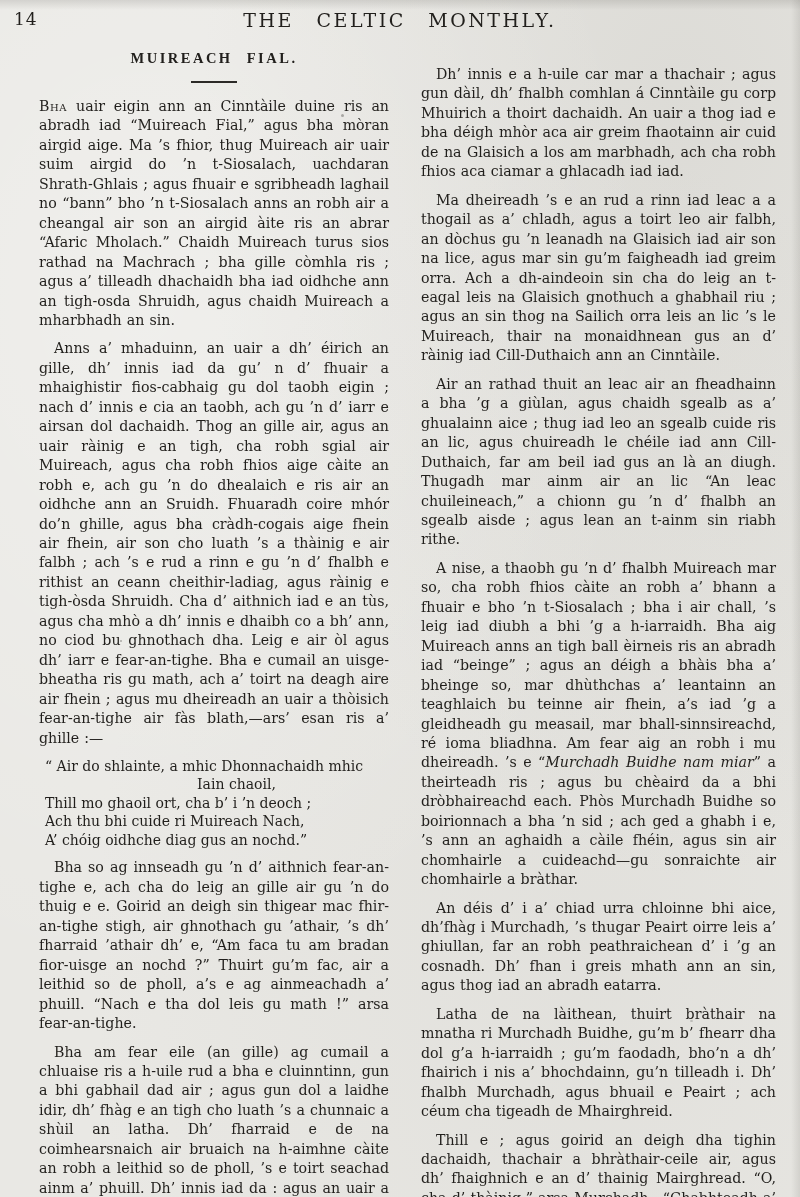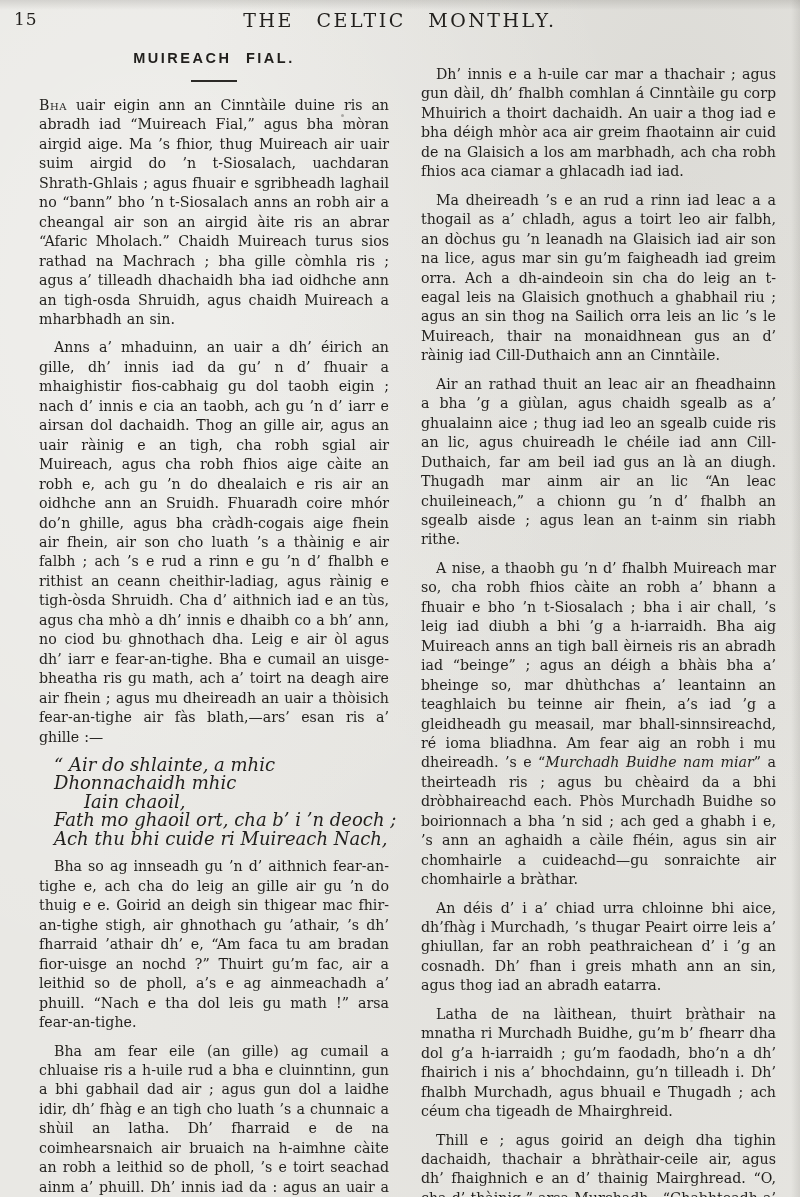--- a/index.html
+++ b/index.html
@@ -31,87 +31,88 @@
   .masthead {
     position:absolute; top:9px; left:0; width:100%;
     text-align:center;
     font-size:19px; font-weight:normal;
     letter-spacing:2.5px; word-spacing:14px;
   }
   .col-left  { position:absolute; left:30px;  top:50px; width:368px; }
   .col-right { position:absolute; left:412px; top:56px; width:373px; }
   .article-title {
     text-align:center;
-    font-family:Liberation Sans, sans-serif;
+    font-family:Liberation Serif, serif;
     font-weight:bold; font-size:14.5px;
     letter-spacing:2.5px; word-spacing:8px;
   }
   .title-rule {
     width:46px; height:2px; background:#2c2a27;
     margin:14px auto 14px auto;
   }
   p.body {
     margin:9px;
     font-size:14.2px; line-height:19.45px;
     text-align:justify;
     text-indent:15px;
     word-spacing:0.6px;
   }
   p.body.first { text-indent:0; }
   p.body.cont  { text-align-last:justify; }
   .smallcaps { font-variant:small-caps; letter-spacing:0.6px; }
   .italic { font-style:italic; }
   .verse {
-    margin:5px 0 6px 24px;
-    font-size:18px; line-height:18.5px;font-style:italic;
+    margin:5px 0 6px 15px;
+    font-size:14px; line-height:18.5px;
   }
-  .verse .vline.hang { margin-left:30px; }
+  .verse .vline.hang { margin-left:30px;text-align:center; }
   .speck { position:absolute; border-radius:50%; background:rgba(45,44,40,0.35); }
   .s1 { width:3px; height:3px; left:341px; top:114px; }
   .s2 { width:2px; height:2px; left:757px; top:96px;  }
   .s3 { width:2px; height:2px; left:120px; top:640px; }
   .s4 { width:3px; height:2px; left:690px; top:1020px; opacity:.6; }
 </style>
 </head>
 <body>
 
 <div class="page">
   <div class="shade-top"></div>
   <div class="shade-right"></div>
   <div class="speck s1"></div>
   <div class="speck s2"></div>
   <div class="speck s3"></div>
   <div class="speck s4"></div>
 
-  <div class="pagenum">15</div>
+  <div class="pagenum">14</div>
   <div class="masthead">THE CELTIC MONTHLY.</div>
 
   <div class="col-left">
     <div class="article-title">MUIREACH FIAL.</div>
     <div class="title-rule"></div>
 
     <p class="body first"><span class="smallcaps">Bha</span><span> uair eigin ann an Cinntàile duine ris an abradh iad “Muireach Fial,” agus bha mòran airgid aige.  Ma ’s fhior, thug Muireach air uair suim airgid do ’n t-Siosalach, uachdaran Shrath-Ghlais ; agus fhuair e sgribheadh laghail no “bann” bho ’n t-Siosalach anns an robh air a cheangal air son an airgid àite ris an abrar “Afaric Mholach.”  Chaidh Muireach turus sios rathad na Machrach ; bha gille còmhla ris ; agus a’ tilleadh dhachaidh bha iad oidhche ann an tigh-osda Shruidh, agus chaidh Muireach a mharbhadh an sin.</span></p>
 
     <p class="body">Anns a’ mhaduinn, an uair a dh’ éirich an gille, dh’ innis iad da gu’ n d’ fhuair a mhaighistir fios-cabhaig gu dol taobh eigin ; nach d’ innis e cia an taobh, ach gu ’n d’ iarr e airsan dol dachaidh.  Thog an gille air, agus an uair ràinig e an tigh, cha robh sgial air Muireach, agus cha robh fhios aige càite an robh e, ach gu ’n do dhealaich e ris air an oidhche ann an Sruidh.  Fhuaradh coire mhór do’n ghille, agus bha cràdh-cogais aige fhein air fhein, air son cho luath ’s a thàinig e air falbh ; ach ’s e rud a rinn e gu ’n d’ fhalbh e rithist an ceann cheithir-ladiag, agus ràinig e tigh-òsda Shruidh.  Cha d’ aithnich iad e an tùs, agus cha mhò a dh’ innis e dhaibh co a bh’ ann, no ciod bu ghnothach dha.  Leig e air òl agus dh’ iarr e fear-an-tighe.  Bha e cumail an uisge-bheatha ris gu math, ach a’ toirt na deagh aire air fhein ; agus mu dheireadh an uair a thòisich fear-an-tighe air fàs blath,—ars’ esan ris a’ ghille :—</p>
 
     <div class="verse">
       <div class="vline">“ Air do shlainte, a mhic Dhonnachaidh mhic</div>
       <div class="vline hang">Iain chaoil,</div>
-      <div class="vline">Fath mo ghaoil ort, cha b’ i ’n deoch ;</div>
+      <div class="vline">Thill mo ghaoil ort, cha b’ i ’n deoch ;</div>
       <div class="vline">Ach thu bhi cuide ri Muireach Nach,</div>
+      <div class="vline">A’ chóig oidhche diag gus an nochd.”</div>
     </div>
 
     <p class="body">Bha so ag innseadh gu ’n d’ aithnich fear-an-tighe e, ach cha do leig an gille air gu ’n do thuig e e.  Goirid an deigh sin thigear mac fhir-an-tighe stigh, air ghnothach gu ’athair, ’s dh’ fharraid ’athair dh’ e, “Am faca tu am bradan fior-uisge an nochd ?”  Thuirt gu’m fac, air a leithid so de pholl, a’s e ag ainmeachadh a’ phuill.  “Nach e tha dol leis gu math !” arsa fear-an-tighe.</p>
     <p class="body">Bha am fear eile (an gille) ag cumail a chluaise ris a h-uile rud a bha e cluinntinn, gun a bhi gabhail dad air ; agus gun dol a laidhe idir, dh’ fhàg e an tigh cho luath ’s a chunnaic a shùil an latha.  Dh’ fharraid e de na coimhearsnaich air bruaich na h-aimhne càite an robh a leithid so de pholl, ’s e toirt seachad ainm a’ phuill.  Dh’ innis iad da : agus an uair a ràinig e am poll, faicear e Muireach air urlar a’ phuill marbh.  Fhuair e air a thogail e, agus thìodhlaic iad e ann an cladh Shrath-Ghlais, agus an sin thog an gille air dhachaidh.</p>
   </div>
 
   <div class="col-right">
     <p class="body">Dh’ innis e a h-uile car mar a thachair ; agus gun dàil, dh’ fhalbh comhlan á Cinntàile gu corp Mhuirich a thoirt dachaidh.  An uair a thog iad e bha déigh mhòr aca air greim fhaotainn air cuid de na Glaisich a los am marbhadh, ach cha robh fhios aca ciamar a ghlacadh iad iad.</p>
     <p class="body">Ma dheireadh ’s e an rud a rinn iad leac a a thogail as a’ chladh, agus a toirt leo air falbh, an dòchus gu ’n leanadh na Glaisich iad air son na lice, agus mar sin gu’m faigheadh iad greim orra.  Ach a dh-aindeoin sin cha do leig an t-eagal leis na Glaisich gnothuch a ghabhail riu ; agus an sin thog na Sailich orra leis an lic ’s le Muireach, thair na monaidhnean gus an d’ ràinig iad Cill-Duthaich ann an Cinntàile.</p>
     <p class="body">Air an rathad thuit an leac air an fheadhainn a bha ’g a giùlan, agus chaidh sgealb as a’ ghualainn aice ; thug iad leo an sgealb cuide ris an lic, agus chuireadh le chéile iad ann Cill-Duthaich, far am beil iad gus an là an diugh.  Thugadh mar ainm air an lic “An leac chuileineach,” a chionn gu ’n d’ fhalbh an sgealb aisde ; agus lean an t-ainm sin riabh rithe.</p>
 
     <p class="body"><span>A nise, a thaobh gu ’n d’ fhalbh Muireach mar so, cha robh fhios càite an robh a’ bhann a fhuair e bho ’n t-Siosalach ; bha i air chall, ’s leig iad diubh a bhi ’g a h-iarraidh.  Bha aig Muireach anns an tigh ball èirneis ris an abradh iad “beinge” ; agus an déigh a bhàis bha a’ bheinge so, mar dhùthchas a’ leantainn an teaghlaich bu teinne air fhein, a’s iad ’g a gleidheadh gu measail, mar bhall-sinnsireachd, ré ioma bliadhna.  Am fear aig an robh i mu dheireadh. ’s e “</span><span class="italic">Murchadh Buidhe nam miar</span><span>” a theirteadh ris ; agus bu chèaird da a bhi dròbhaireachd each.  Phòs Murchadh Buidhe so boirionnach a bha ’n sid ; ach ged a ghabh i e, ’s ann an aghaidh a càile fhéin, agus sin air chomhairle a cuideachd—gu sonraichte air chomhairle a bràthar.</span></p>
 
     <p class="body">An déis d’ i a’ chiad urra chloinne bhi aice, dh’fhàg i Murchadh, ’s thugar Peairt oirre leis a’ ghiullan, far an robh peathraichean d’ i ’g an cosnadh.  Dh’ fhan i greis mhath ann an sin, agus thog iad an abradh eatarra.</p>
-    <p class="body">Latha de na làithean, thuirt bràthair na mnatha ri Murchadh Buidhe, gu’m b’ fhearr dha dol g’a h-iarraidh ; gu’m faodadh, bho’n a dh’ fhairich i nis a’ bhochdainn, gu’n tilleadh i.  Dh’ fhalbh Murchadh, agus bhuail e Thugadh ; ach céum cha tigeadh de Mhairghreid.</p>
+    <p class="body">Latha de na làithean, thuirt bràthair na mnatha ri Murchadh Buidhe, gu’m b’ fhearr dha dol g’a h-iarraidh ; gu’m faodadh, bho’n a dh’ fhairich i nis a’ bhochdainn, gu’n tilleadh i.  Dh’ fhalbh Murchadh, agus bhuail e Peairt ; ach céum cha tigeadh de Mhairghreid.</p>
     <p class="body cont">Thill e ; agus goirid an deigh dha tighin dachaidh, thachair a bhràthair-ceile air, agus dh’ fhaighnich e an d’ thainig Mairghread.  “O, cha d’ thàinig,” arsa Murchadh—“Ghabhteadh a’ chuid, ach cha ghabhteadh an duine.  Ach an teid thusa cuide riumsa an nochd, Iain,” ars’ esan, “agus gheobh thu do bhiadh air</p>
   </div>
 </div>
 
 </body></html>

